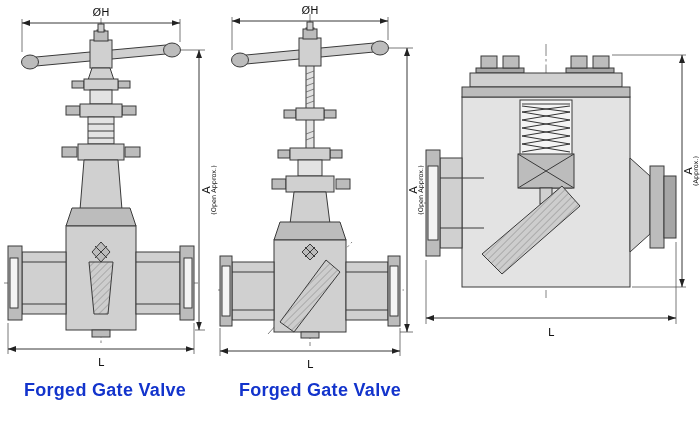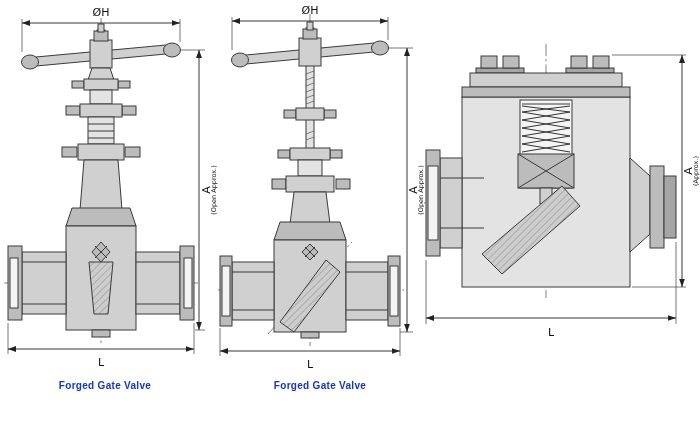--- a/index.html
+++ b/index.html
@@ -1,20 +1,20 @@
 <!DOCTYPE html>
 <html><head>
 <meta charset="utf-8">
 <style>
   html,body{margin:0;padding:0;background:#fff;}
   #stage{position:relative;width:700px;height:422px;background:#ffffff;overflow:hidden;
          font-family:"DejaVu Sans","Liberation Sans",sans-serif;}
   .valve-svg{position:absolute;}
   .caption{position:absolute;text-align:center;font-family:"Liberation Sans",sans-serif;
-           font-weight:700;font-size:10px;letter-spacing:.3px;color:#1334cc;}
+           font-weight:700;font-size:18px;letter-spacing:.3px;color:#1334cc;}
   
   .p{stroke:#3a3a3a;stroke-width:1;}
   .f1{fill:#e3e3e3;} .f2{fill:#d0d0d0;} .f3{fill:#bcbcbc;} .f4{fill:#a6a6a6;} .fw{fill:#f4f4f4;}
   .hatched{fill:url(#hatch);stroke:#3a3a3a;stroke-width:1;}
   .dim{stroke:#222;stroke-width:.9;fill:none;}
   .ext{stroke:#555;stroke-width:.8;}
   .cl{stroke:#666;stroke-width:.8;stroke-dasharray:12 3 2.5 3;fill:none;}
   .th{stroke:#555;stroke-width:.7;}
   .dimtxt{font-family:"DejaVu Sans",sans-serif;font-size:11px;fill:#111;}
   .dimnote{font-family:"DejaVu Sans",sans-serif;font-size:6.5px;fill:#111;}

